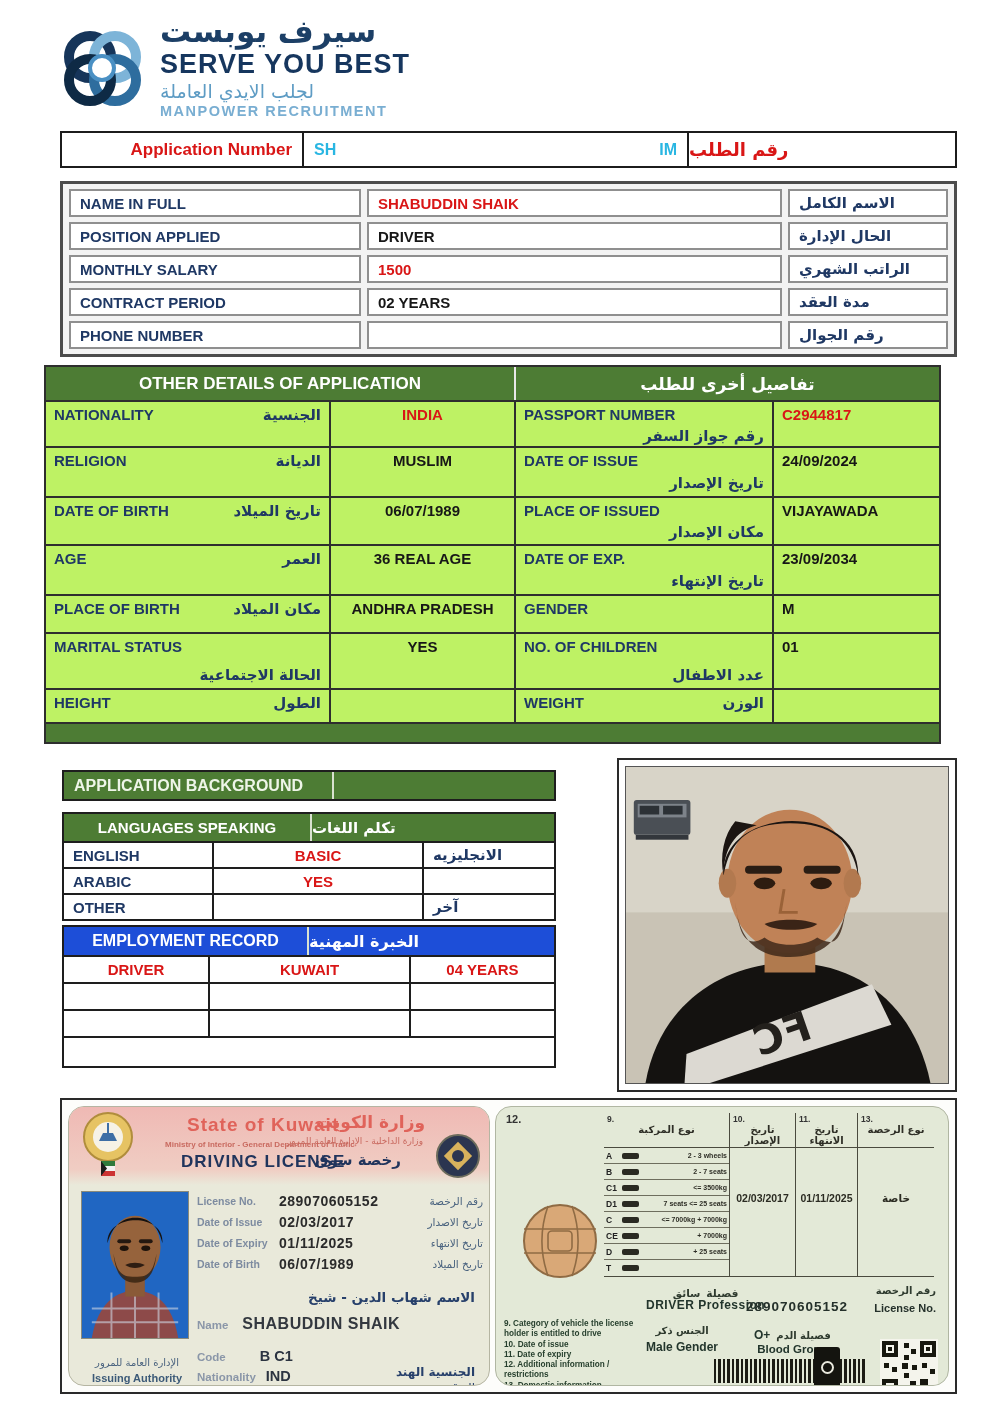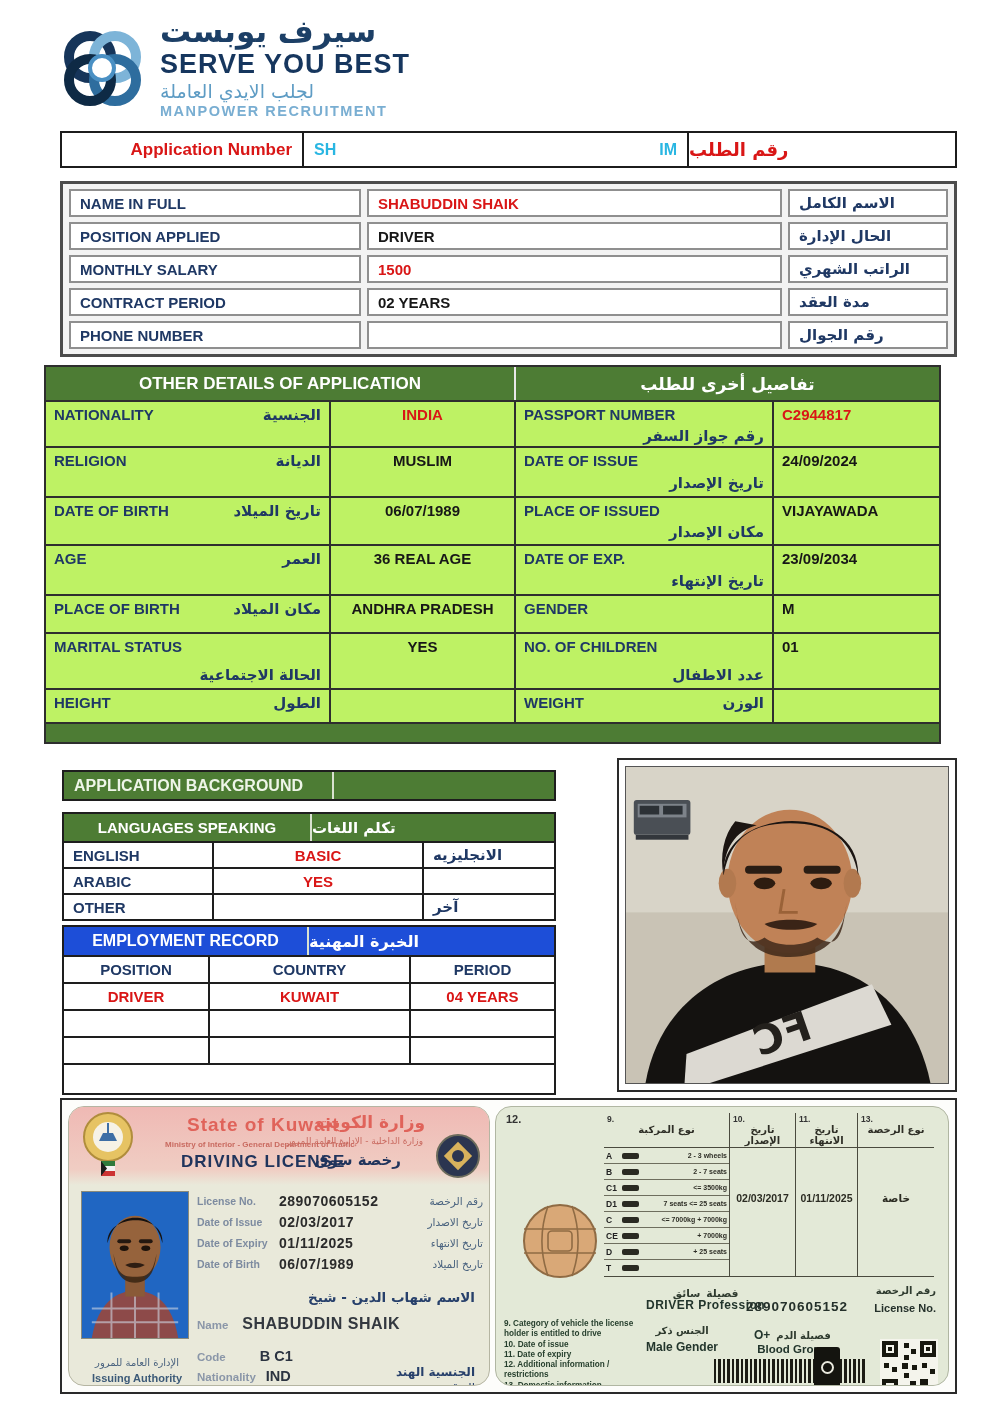--- a/index.html
+++ b/index.html
@@ -353,25 +353,20 @@
       <div class="lang-ar ar">آخر</div>
     </div>
   </div>
 
   <div class="emp-table">
     <div class="emp-head">
       <div>EMPLOYMENT RECORD</div>
       <div class="ar">الخبرة المهنية</div>
     </div>
     <div class="emp-row">
-      <div class="emp-col">POSITION</div>
-      <div class="emp-col">COUNTRY</div>
-      <div class="emp-col">PERIOD</div>
-    </div>
-    <div class="emp-row">
       <div class="red">DRIVER</div>
       <div class="red">KUWAIT</div>
       <div class="red">04 YEARS</div>
     </div>
     <div class="emp-row">
         <div></div>
         <div></div>
         <div></div>
       </div>
     <div class="emp-row">

